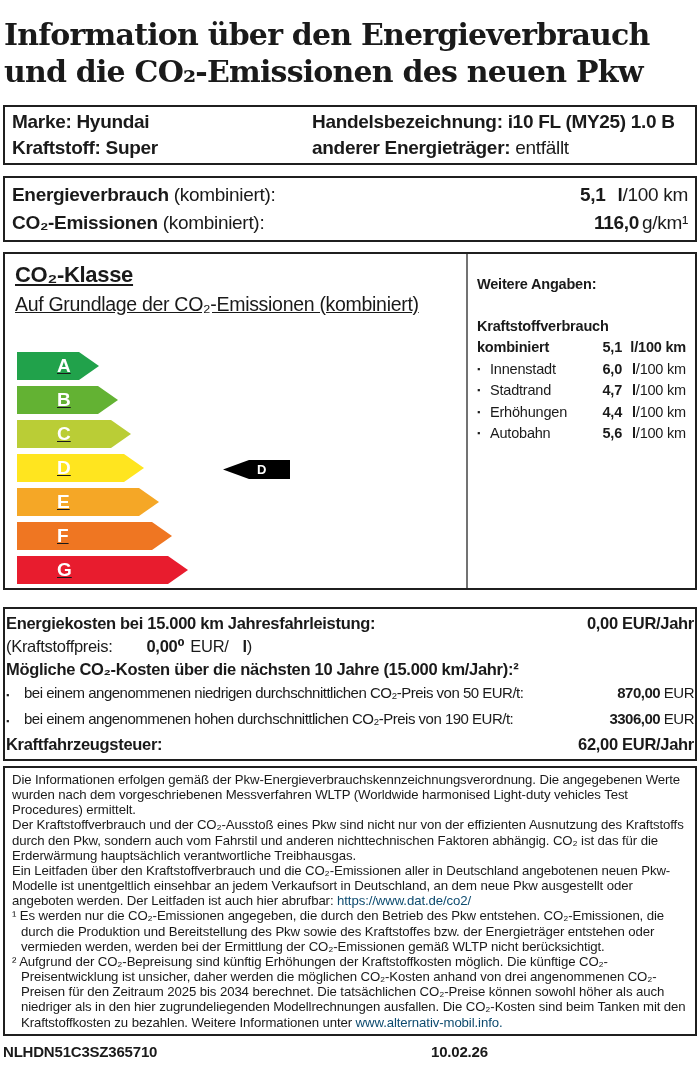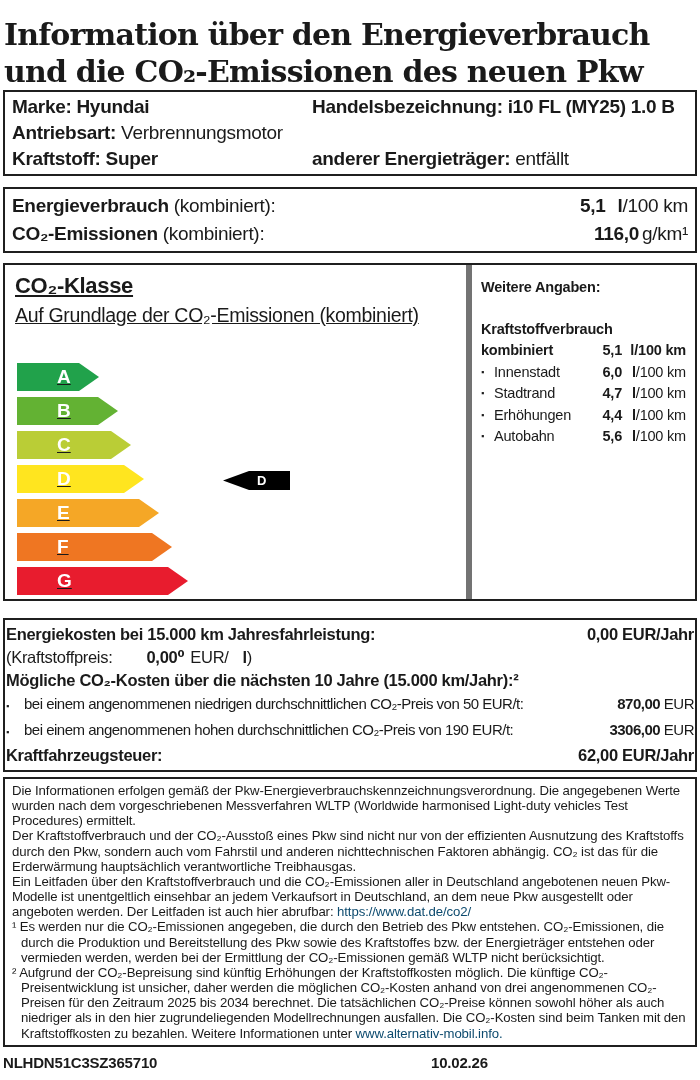--- a/index.html
+++ b/index.html
@@ -6,21 +6,21 @@
   html,body { width:700px; background:#ffffff; color:#1a1a1a;
     font-family:"Liberation Sans","DejaVu Sans",sans-serif; }
   body { height:1080px; overflow:hidden; }
 
   .title { font-family:"DejaVu Serif","Liberation Serif",serif; font-weight:bold;
     font-size:30px; line-height:37px; letter-spacing:-0.8px; padding:16px 4px 0 4px; }
 
   .box { border:2px solid #1f1f1f; margin:0 3px; background:#fff; }
 
   
-  .veh { padding:2px 7px; font-size:19px; line-height:26px; letter-spacing:-0.3px; overflow:hidden; }
+  .veh { margin-top:15px; padding:2px 7px; font-size:19px; line-height:26px; letter-spacing:-0.3px; overflow:hidden; }
   .veh-row { display:grid; grid-template-columns:300px 1fr; white-space:nowrap; }
   .veh b { font-weight:bold; }
 
   
   .cons { margin-top:11px; padding:3px 7px; font-size:19px; line-height:28px; letter-spacing:-0.3px; }
   .cons-row { display:flex; justify-content:space-between;gap:21px; }
   .cons-val b { font-weight:bold; }
   .gap12 { display:inline-block; width:12px; }
   .gap3 { display:inline-block; width:3px; }
 
@@ -32,21 +32,21 @@
   .arrows { margin-top:34px; padding-left:2px; }
   .arrow { height:28px; margin-bottom:6px; color:#fff; font-size:19px; font-weight:bold;
     line-height:28px; padding-left:40px;
     clip-path:polygon(0 0, calc(100% - 20px) 0, 100% 50%, calc(100% - 20px) 100%, 0 100%); }
   .marker { position:absolute; left:218px; top:206px; width:67px; height:19px;
     background:#000; color:#fff; font-size:13px; font-weight:bold; line-height:19px;
     padding-left:34px;
     clip-path:polygon(0 50%, 26px 0, 100% 0, 100% 100%, 26px 100%); }
 
   .wa-panel { position:absolute; top:0; bottom:0; left:461px; right:0;
-    border-left:6px solid #737373; padding:12px 9px; font-size:14.5px; letter-spacing:-0.2px; }
+    border-left:2px solid #737373; padding:20px 9px; font-size:14.5px; letter-spacing:-0.2px; }
   .wa-title { font-weight:bold; line-height:21px; }
   .wa-spacer { height:21px; }
   .wa-sub { font-weight:bold; line-height:21px; }
   .wa-grid { display:grid; grid-template-columns:13px 1fr 36px 64px; line-height:21.5px; }
   .wa-grid .lbl2 { grid-column:1 / 3; font-weight:bold; }
   .wa-grid .blt { font-size:9px; line-height:21.5px; }
   .wa-grid .val { text-align:right; font-weight:bold; }
   .wa-grid .unit { text-align:right; }
   .wa-grid .unit b { font-weight:bold; }
 
@@ -75,23 +75,20 @@
 <body>
 
 <div class="page">
 
   <h1 class="title"><span>Information über den Energieverbrauch</span><br><span>und die CO₂-Emissionen des neuen Pkw</span></h1>
 
   <div class="box veh">
     <div class="veh-row">
       <div><b>Marke:</b> <b>Hyundai</b></div>
       <div><b>Handelsbezeichnung:</b> <b>i10 FL (MY25) 1.0 B</b></div>
-    </div>
-    <div class="veh-row">
-      <div style="grid-column:1/3"><b>Antriebsart:</b> <span>Verbrennungsmotor</span></div>
     </div>
     <div class="veh-row">
       <div><b>Kraftstoff:</b> <b>Super</b></div>
       <div><b>anderer Energieträger:</b> <span>entfällt</span></div>
     </div>
   </div>
 
   <div class="box cons">
     <div class="cons-row">
       <div><b>Energieverbrauch</b><span> (kombiniert):</span></div>

